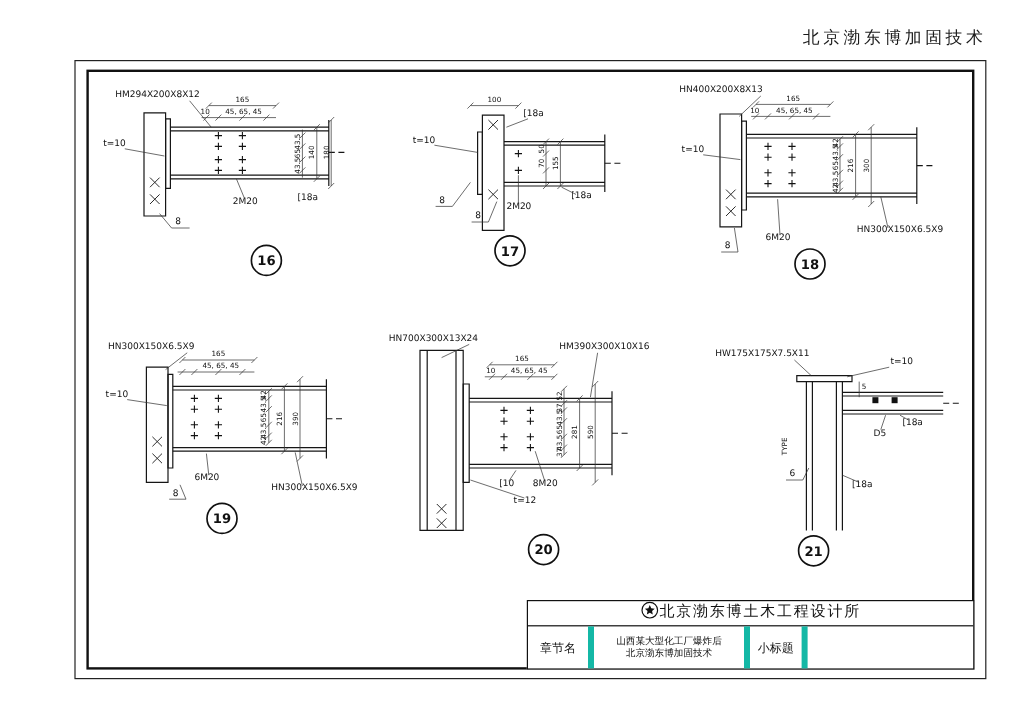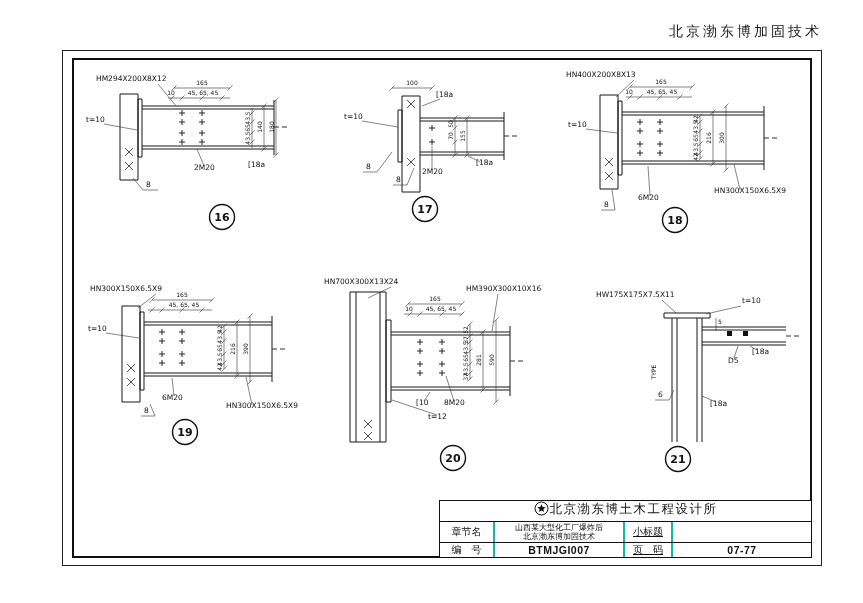--- a/index.html
+++ b/index.html
@@ -21,22 +21,22 @@
   text.lbl { font-size:7.5px; }
   text.num { font-size:11px; font-weight:bold; text-anchor:middle; }
   circle.numc { stroke:#111; stroke-width:1.4; fill:none; }
   .fillblk { fill:#111; stroke:none; }
   
   .tb { position:absolute; left:439px; top:500px; width:373px; height:58px; border:1px solid #111; background:#fff; display:flex; flex-direction:column; }
   .tb-r1 { height:21px; border-bottom:1px solid #111; display:flex; justify-content:center; gap:1px; }
   .tb-company { font-family:"Liberation Serif",serif; font-size:12.5px; letter-spacing:1.5px; color:#111; }
   .tb-row { display:flex; height:22px; border-bottom:1px solid #111; }
   .tb-row:last-child { flex:1; border-bottom:none; height:auto; }
-  .c { display:flex; flex-direction:column; align-items:center; justify-content:center; border-right:2px solid #14b8a6; font-size:10px; color:#111; text-align:center; }
-  .c1 { width:55px; } .c2 { width:130px; } .c3 { width:48px;text-decoration:underline; } .c4 { flex:1; border-right:none; }
+  .c { display:flex; flex-direction:column; align-items:center; justify-content:center; border-right:5px solid #14b8a6; font-size:10px; color:#111; text-align:center; }
+  .c1 { width:55px; } .c2 { width:130px; } .c3 { width:48px; } .c4 { flex:1; border-right:none; }
   .two-line div { font-size:8px; line-height:1.15; }
   .strong { font-weight:bold; font-size:11px; }
   .valnum { font-weight:bold; font-size:10.5px; letter-spacing:0.5px; }
 </style>
 </head>
 <body>
 
 <div id="page">
 
   <div class="hdr">北京渤东博加固技术</div>
@@ -301,21 +301,15 @@
       <span class="tb-company">北京渤东博土木工程设计所</span>
     </div>
     <div class="tb-row">
       <div class="c c1">章节名</div>
       <div class="c c2 two-line">
         <div>山西某大型化工厂爆炸后</div>
         <div>北京渤东博加固技术</div>
       </div>
       <div class="c c3">小标题</div>
     </div>
-    <div class="tb-row">
-      <div class="c c1">编　号</div>
-      <div class="c c2 valnum">BTMJGI007</div>
-      <div class="c c3">页　码</div>
-      <div class="c c4 valnum">07-77</div>
-    </div>
   </div>
 
 </div>
 
 </body></html>

